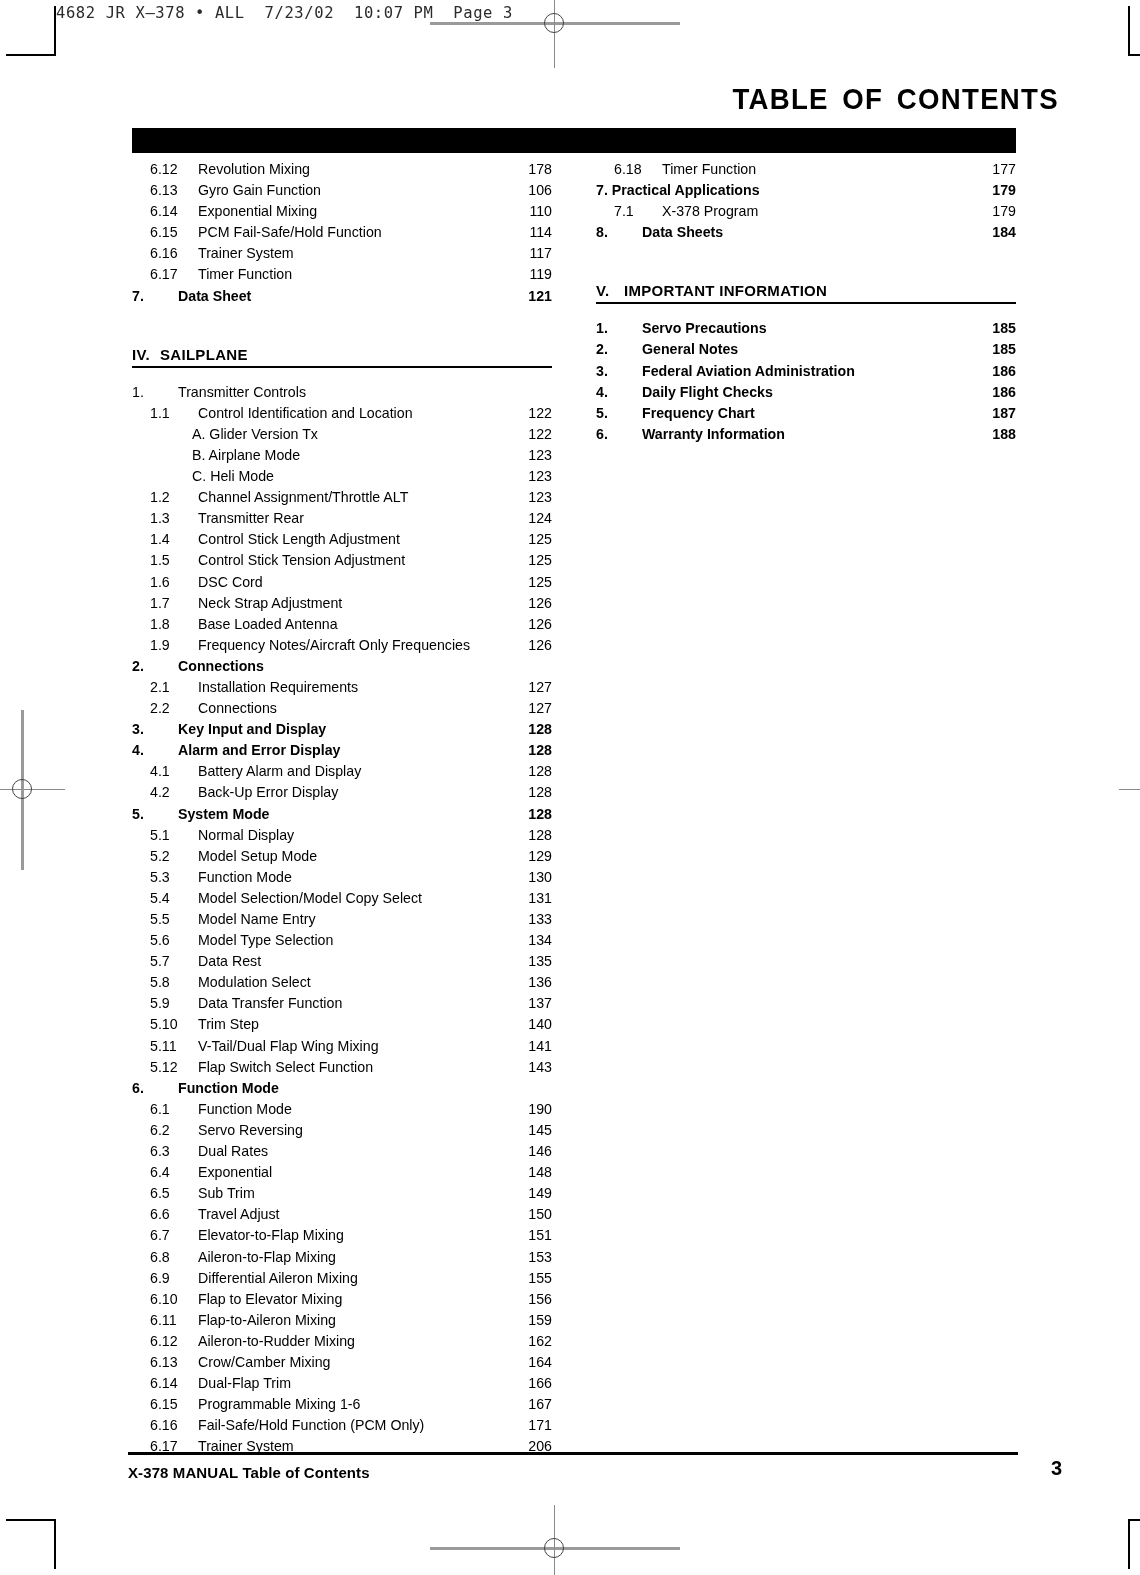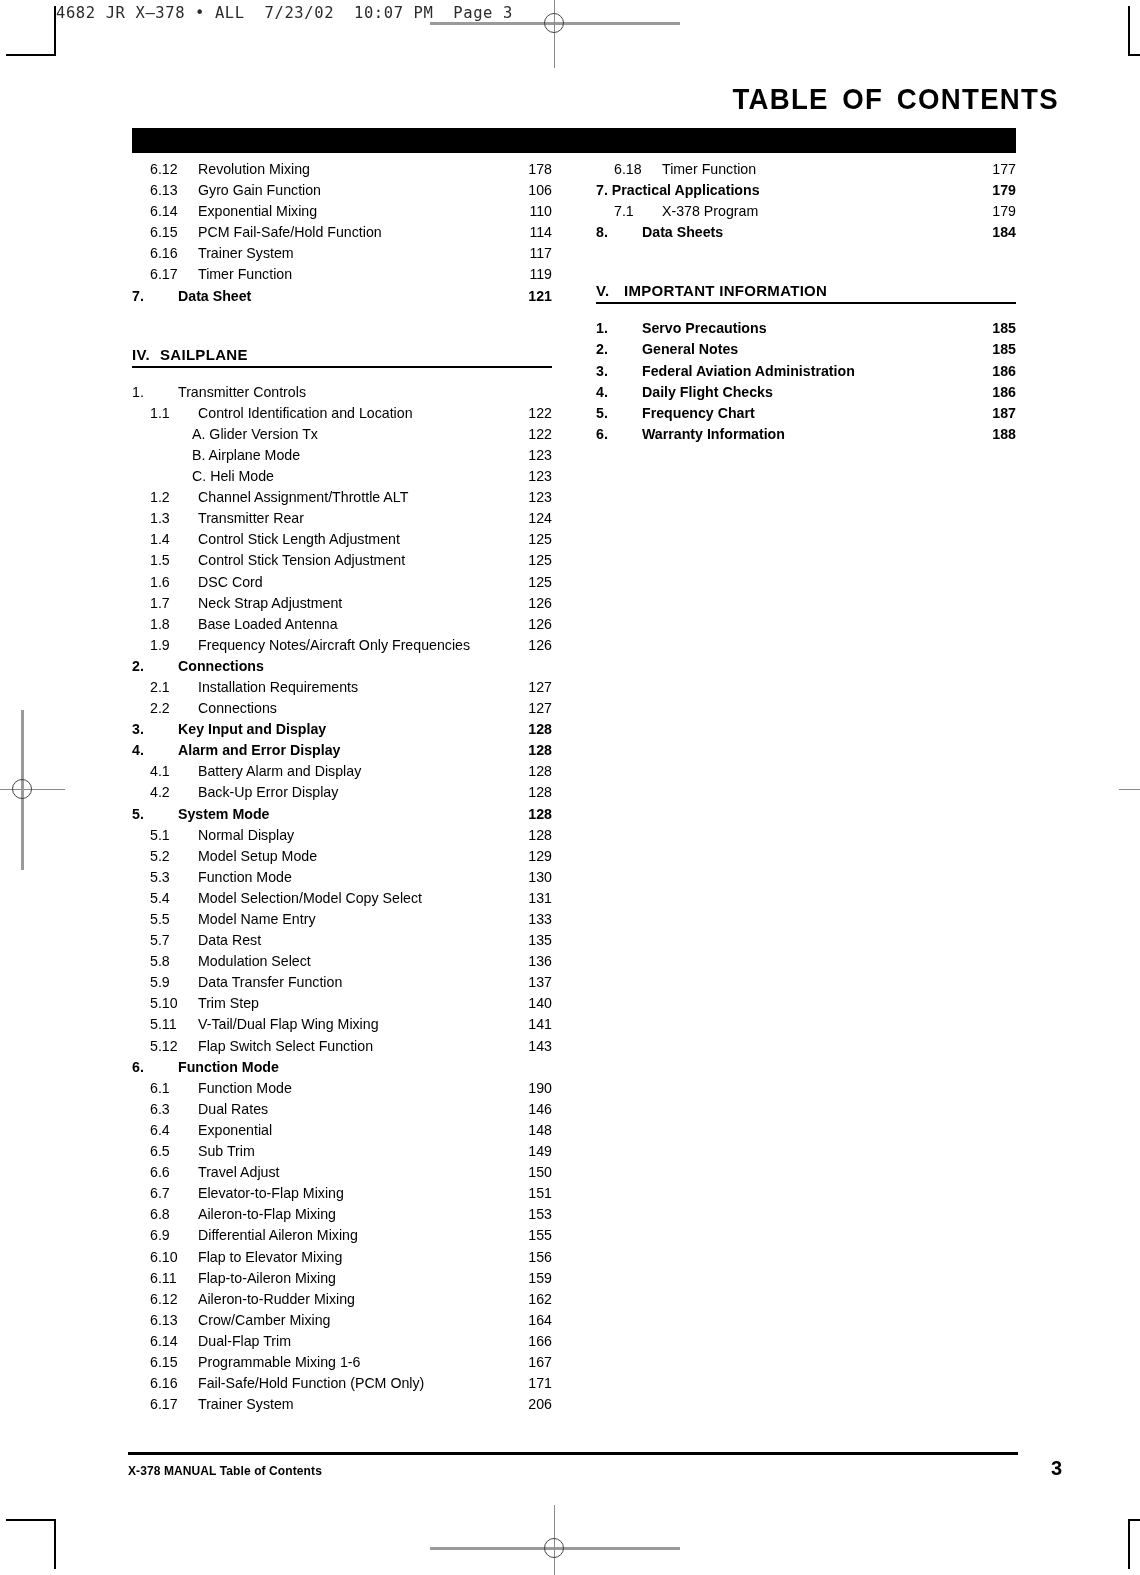--- a/index.html
+++ b/index.html
@@ -160,21 +160,21 @@
     left: 128px;
     top: 1452px;
     width: 890px;
     height: 3px;
     background: #000;
   }
   #footer-text {
     position: absolute;
     left: 128px;
     top: 1464px;
-    font-size: 12px;
+    font-size: 15px;
     font-weight: bold;
     letter-spacing: 0.1px;
   }
   #footer-page {
     position: absolute;
     right: 122px;
     top: 1457px;
     font-size: 20px;
     font-weight: bold;
   }
@@ -382,20 +382,25 @@
           <span class="num">5.4</span>
           <span class="label">Model Selection/Model Copy Select</span>
           <span class="page">131</span>
         </div>
         <div class="row lvl-2">
           <span class="num">5.5</span>
           <span class="label">Model Name Entry</span>
           <span class="page">133</span>
         </div>
         <div class="row lvl-2">
+          <span class="num">5.6</span>
+          <span class="label">Model Type Selection</span>
+          <span class="page">134</span>
+        </div>
+        <div class="row lvl-2">
           <span class="num">5.7</span>
           <span class="label">Data Rest</span>
           <span class="page">135</span>
         </div>
         <div class="row lvl-2">
           <span class="num">5.8</span>
           <span class="label">Modulation Select</span>
           <span class="page">136</span>
         </div>
         <div class="row lvl-2">
@@ -420,20 +425,25 @@
         </div>
         <div class="row lvl-1 bold">
           <span class="num lvl1">6.</span>
           <span class="label">Function Mode</span>
           <span class="page"></span>
         </div>
         <div class="row lvl-2">
           <span class="num">6.1</span>
           <span class="label">Function Mode</span>
           <span class="page">190</span>
+        </div>
+        <div class="row lvl-2">
+          <span class="num">6.2</span>
+          <span class="label">Servo Reversing</span>
+          <span class="page">145</span>
         </div>
         <div class="row lvl-2">
           <span class="num">6.3</span>
           <span class="label">Dual Rates</span>
           <span class="page">146</span>
         </div>
         <div class="row lvl-2">
           <span class="num">6.4</span>
           <span class="label">Exponential</span>
           <span class="page">148</span>

